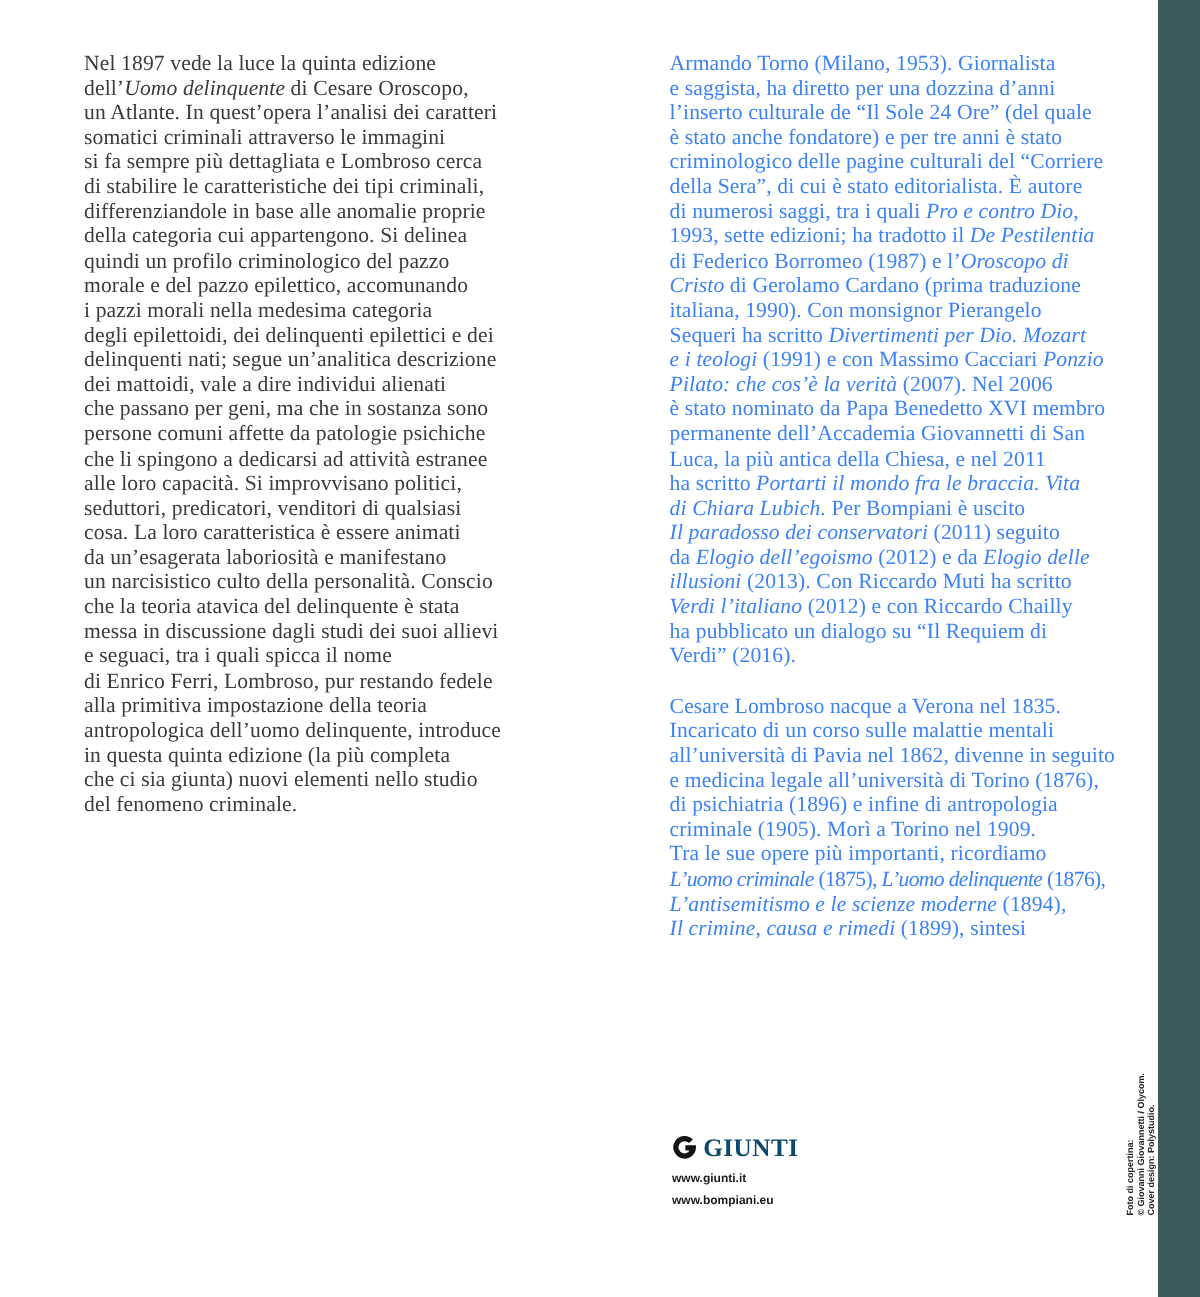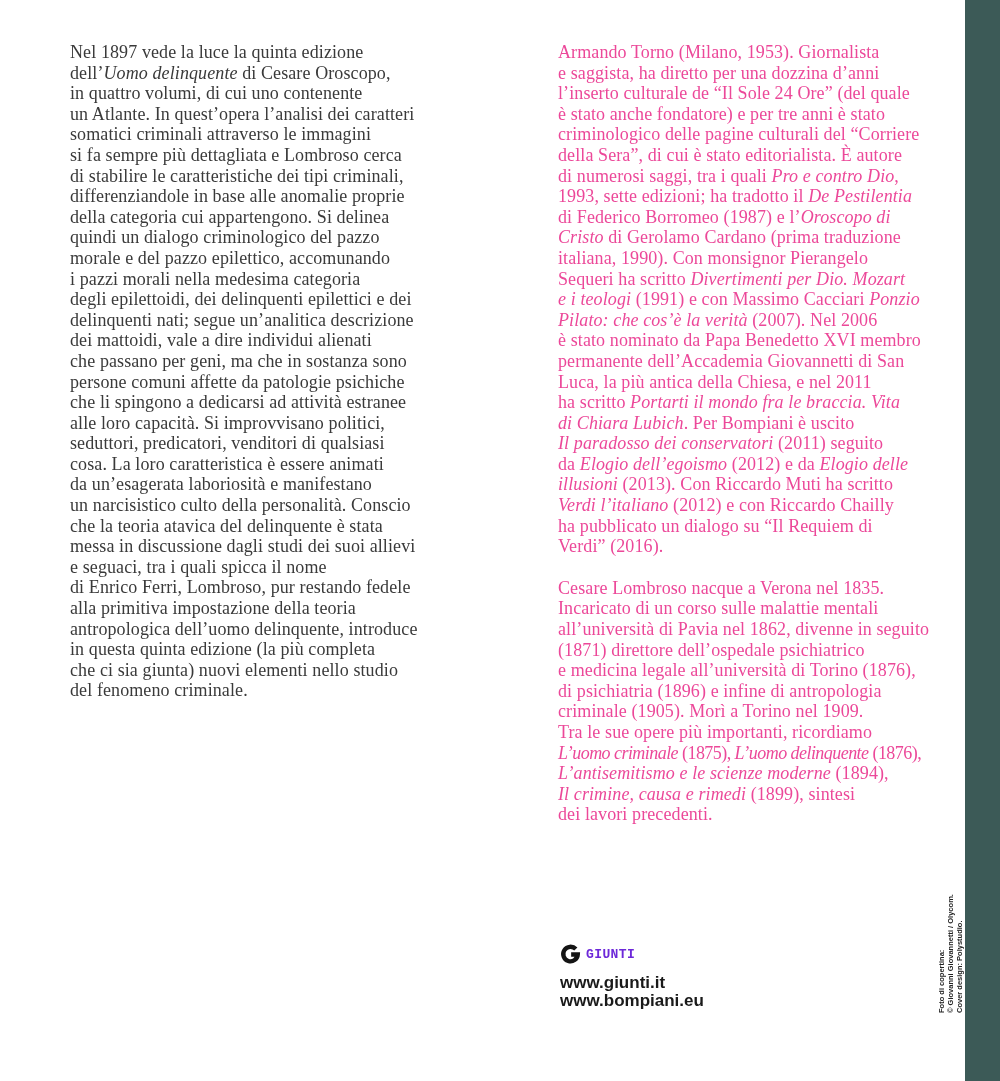--- a/index.html
+++ b/index.html
@@ -30,33 +30,33 @@
   .cond { letter-spacing: -0.55px; }
 
   .brand {
     position: absolute;
     left: 560px; top: 944px;
     display: flex; align-items: center; gap: 5px;
     color: #1a1a1a;
   }
   .brand svg { display: block; }
   .brand-name {
-    font-family: Liberation Mono, monospace;
+    font-family: Liberation Serif, serif;
     font-weight: bold;
-    font-size: 13px;
+    font-size: 21px;
     letter-spacing: 0.4px;
-    color: #6d28d9;
+    color: #0c4a6e;
   }
 
   .websites {
     position: absolute;
     left: 560px; top: 974px;
     font-family: "Liberation Sans", sans-serif;
     font-weight: bold;
-    font-size: 17px;
+    font-size: 10px;
     line-height: 17.5px;
     color: #1a1a1a;
   }
 
   .credits {
     position: absolute;
     left: 937px; top: 1013px;
     transform-origin: 0 0;
     transform: rotate(-90deg);
     width: 145px;
@@ -75,28 +75,27 @@
   }
 </style>
 </head>
 <body>
 
 <div class="page">
 
   <div class="col col-left" style="color: rgb(58, 58, 58);">
       <div class="line"><span>Nel 1897 vede la luce la quinta edizione</span></div>
       <div class="line"><span>dell’</span><span class="it">Uomo delinquente</span><span> di Cesare Oroscopo,</span></div>
-      <div class="line"><span>in quattro volumi, di cui uno contenente</span></div>
       <div class="line"><span>un Atlante. In quest’opera l’analisi dei caratteri</span></div>
       <div class="line"><span>somatici criminali attraverso le immagini</span></div>
       <div class="line"><span>si fa sempre più dettagliata e Lombroso cerca</span></div>
       <div class="line"><span>di stabilire le caratteristiche dei tipi criminali,</span></div>
       <div class="line"><span>differenziandole in base alle anomalie proprie</span></div>
       <div class="line"><span>della categoria cui appartengono. Si delinea</span></div>
-      <div class="line"><span>quindi un dialogo criminologico del pazzo</span></div>
+      <div class="line"><span>quindi un profilo criminologico del pazzo</span></div>
       <div class="line"><span>morale e del pazzo epilettico, accomunando</span></div>
       <div class="line"><span>i pazzi morali nella medesima categoria</span></div>
       <div class="line"><span>degli epilettoidi, dei delinquenti epilettici e dei</span></div>
       <div class="line"><span>delinquenti nati; segue un’analitica descrizione</span></div>
       <div class="line"><span>dei mattoidi, vale a dire individui alienati</span></div>
       <div class="line"><span>che passano per geni, ma che in sostanza sono</span></div>
       <div class="line"><span>persone comuni affette da patologie psichiche</span></div>
       <div class="line"><span>che li spingono a dedicarsi ad attività estranee</span></div>
       <div class="line"><span>alle loro capacità. Si improvvisano politici,</span></div>
       <div class="line"><span>seduttori, predicatori, venditori di qualsiasi</span></div>
@@ -107,21 +106,21 @@
       <div class="line"><span>messa in discussione dagli studi dei suoi allievi</span></div>
       <div class="line"><span>e seguaci, tra i quali spicca il nome</span></div>
       <div class="line"><span>di Enrico Ferri, Lombroso, pur restando fedele</span></div>
       <div class="line"><span>alla primitiva impostazione della teoria</span></div>
       <div class="line"><span>antropologica dell’uomo delinquente, introduce</span></div>
       <div class="line"><span>in questa quinta edizione (la più completa</span></div>
       <div class="line"><span>che ci sia giunta) nuovi elementi nello studio</span></div>
       <div class="line"><span>del fenomeno criminale.</span></div>
     </div>
 
-  <div class="col col-right" style="color: #ec4899;">
+  <div class="col col-right" style="color: #3b82f6;">
     <div class="para">
         <div class="line"><span>Armando Torno (Milano, 1953). Giornalista</span></div>
         <div class="line"><span>e saggista, ha diretto per una dozzina d’anni</span></div>
         <div class="line"><span>l’inserto culturale de “Il Sole 24 Ore” (del quale</span></div>
         <div class="line"><span>è stato anche fondatore) e per tre anni è stato</span></div>
         <div class="line"><span>criminologico delle pagine culturali del “Corriere</span></div>
         <div class="line"><span>della Sera”, di cui è stato editorialista. È autore</span></div>
         <div class="line"><span>di numerosi saggi, tra i quali </span><span class="it">Pro e contro Dio</span><span>,</span></div>
         <div class="line"><span>1993, sette edizioni; ha tradotto il </span><span class="it">De Pestilentia</span></div>
         <div class="line"><span>di Federico Borromeo (1987) e l’</span><span class="it">Oroscopo di</span></div>
@@ -139,29 +138,27 @@
         <div class="line"><span>da </span><span class="it">Elogio dell’egoismo</span><span> (2012) e da </span><span class="it">Elogio delle</span></div>
         <div class="line"><span class="it">illusioni</span><span> (2013). Con Riccardo Muti ha scritto</span></div>
         <div class="line"><span class="it">Verdi l’italiano</span><span> (2012) e con Riccardo Chailly</span></div>
         <div class="line"><span>ha pubblicato un dialogo su “Il Requiem di</span></div>
         <div class="line"><span>Verdi” (2016).</span></div>
       </div>
     <div class="para para-gap">
         <div class="line"><span>Cesare Lombroso nacque a Verona nel 1835.</span></div>
         <div class="line"><span>Incaricato di un corso sulle malattie mentali</span></div>
         <div class="line"><span>all’università di Pavia nel 1862, divenne in seguito</span></div>
-        <div class="line"><span>(1871) direttore dell’ospedale psichiatrico</span></div>
         <div class="line"><span>e medicina legale all’università di Torino (1876),</span></div>
         <div class="line"><span>di psichiatria (1896) e infine di antropologia</span></div>
         <div class="line"><span>criminale (1905). Morì a Torino nel 1909.</span></div>
         <div class="line"><span>Tra le sue opere più importanti, ricordiamo</span></div>
         <div class="line cond"><span class="it">L’uomo criminale</span><span> (1875), </span><span class="it">L’uomo delinquente</span><span> (1876),</span></div>
         <div class="line"><span class="it">L’antisemitismo e le scienze moderne</span><span> (1894),</span></div>
         <div class="line"><span class="it">Il crimine, causa e rimedi</span><span> (1899), sintesi</span></div>
-        <div class="line"><span>dei lavori precedenti.</span></div>
       </div>
   </div>
 
   <div class="brand">
     <span>
       <svg width="21" height="21" viewBox="0 0 26 26">
         <path d="M19.6 6.3 A9 9 0 1 0 22 13 L13.8 13" fill="none" stroke="#141414" stroke-width="5.4"></path>
       </svg>
     </span>
     <span class="brand-name">GIUNTI</span>

